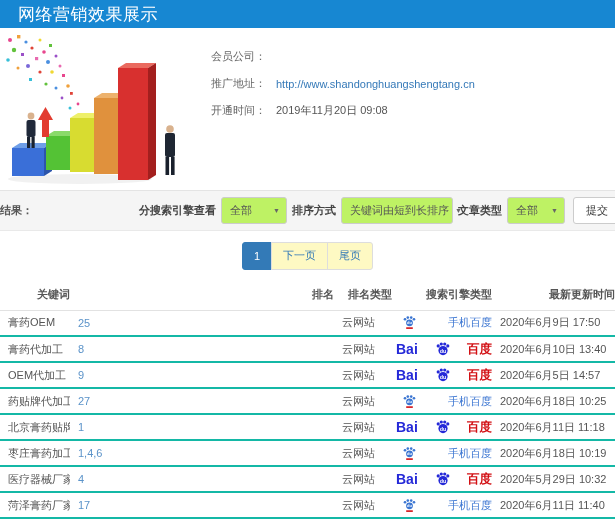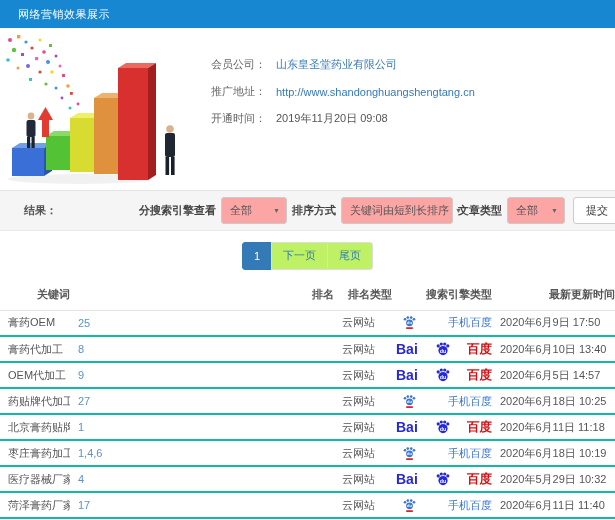--- a/index.html
+++ b/index.html
@@ -1,53 +1,53 @@
 <!DOCTYPE html>
 <html style="--header_blue: #1787d2; --link_blue: #3579b8; --rank_blue: #5b93c9; --highlight_orange: #ff6600; --active_page: #337ab7; --baidu_blue: #2529d8; --baidu_red: #d20f13; --mobile_blue: #3c76d2; --band_bg: #f5f5f5;"><head>
 <meta charset="utf-8">
 <style>
   * { margin:0; padding:0; box-sizing:border-box; }
   html,body { width:615px; height:520px; overflow:hidden; background:#fff;
     font-family:"Liberation Sans","DejaVu Sans",sans-serif; font-size:11px; color:#555; }
 
   
   .topbar { height:28px; background:var(--header_blue); display:flex; align-items:center; padding-left:18px; }
-  .topbar-title { color:#fff; font-size:11px; letter-spacing:.5px; }
+  .topbar-title { color:#fff; font-size:17px; letter-spacing:.5px; }
 
   
   .info-section { height:162px; display:flex; background:#fff; }
   .illustration-wrap { width:186px; height:160px; flex:none; }
-  .info-fields { flex:1; padding-top:23px; }
+  .info-fields { flex:1; padding-top:15px; }
   .info-row { height:27px; display:flex; align-items:center; }
   .info-label { width:80px; flex:none; text-align:right; color:#666; }
   .info-value { margin-left:10px; color:#555; }
   .link { color:var(--link_blue); cursor:pointer; text-decoration:none; }
   .highlight-num { color:var(--highlight_orange); }
   .highlight-suffix { color:var(--link_blue); }
 
   
   .filter-band { height:41px; background:var(--band_bg); border-top:1px solid #e4e4e4; border-bottom:1px solid #e9e9e9;
-    display:flex; align-items:center; padding-left:24px; overflow:hidden; }
+    display:flex; align-items:center; padding-left:0; overflow:hidden; }
   .result-label { font-weight:bold; color:#555; flex:none; }
   .filter-controls { margin-left:auto; display:flex; align-items:center; }
   .filter-label { font-weight:bold; color:#444; margin:0 5px; white-space:nowrap; }
-  .select { height:27px; background:#fca5a5; border:1px solid #ccc; border-radius:3px; display:flex;
+  .select { height:27px; background:#bef264; border:1px solid #ccc; border-radius:3px; display:flex;
     align-items:center; justify-content:space-between; padding:0 6px 0 8px; color:#555; cursor:pointer; white-space:nowrap; }
   .select .caret { font-size:7px; color:#666; margin-left:6px; }
   .select-engine { width:66px; }
   .select-sort { width:112px; }
   .select-article { width:58px; }
   .submit-btn { height:27px; margin-left:8px; margin-right:-6px; padding:0 12px; background:#fff;
     border:1px solid #ccc; border-radius:3px; color:#333; font-size:11px; cursor:pointer; white-space:nowrap; }
 
   
   .pagination-area { height:49px; display:flex; align-items:center; justify-content:center; }
   .pagination { display:flex; }
   .page-item { height:28px; min-width:30px; padding:0 11px; display:flex; align-items:center; justify-content:center;
-    border:1px solid #ddd; background:#bef264; color:var(--active_page); margin-left:-1px; cursor:pointer; white-space:nowrap; }
+    border:1px solid #ddd; background:#fef9c3; color:var(--active_page); margin-left:-1px; cursor:pointer; white-space:nowrap; }
   .page-item.active { background:var(--active_page); border-color:var(--active_page); color:#fff; padding:0; width:30px; }
   .page-item:first-child { border-radius:3px 0 0 3px; margin-left:0; }
   .page-item:last-child { border-radius:0 3px 3px 0; }
 
   
   table { width:100%; border-collapse:collapse; table-layout:fixed; }
   th { height:30px; text-align:right; font-weight:bold; color:#555; padding-left:8px;
     border-bottom:1px solid #e2e2e2; font-size:11px; white-space:nowrap; }
   td { height:26px; padding-left:8px; border-bottom:2px solid #14b8a6; color:#555; white-space:nowrap; overflow:hidden; }
   td.rank-cell { color:var(--rank_blue);margin-top:21px; }
@@ -142,21 +142,20 @@
         <rect x="165" y="105" width="10" height="24" rx="2" fill="#1f2733"></rect>
         <rect x="165.5" y="129" width="3.6" height="18" fill="#19202c"></rect>
         <rect x="171" y="129" width="3.6" height="18" fill="#19202c"></rect>
       </g>
     </svg>
   </div>
 
   <div class="info-fields">
     <div class="info-row">
       <span class="info-label">会员公司：</span>
-      <a class="info-value link">山东皇圣堂药业有限公司</a>
     </div>
     <div class="info-row">
       <span class="info-label">推广地址：</span>
       <a class="info-value link">http://www.shandonghuangshengtang.cn</a>
     </div>
     <div class="info-row">
       <span class="info-label">开通时间：</span>
       <span class="info-value">2019年11月20日 09:08</span>
     </div>
   </div>

